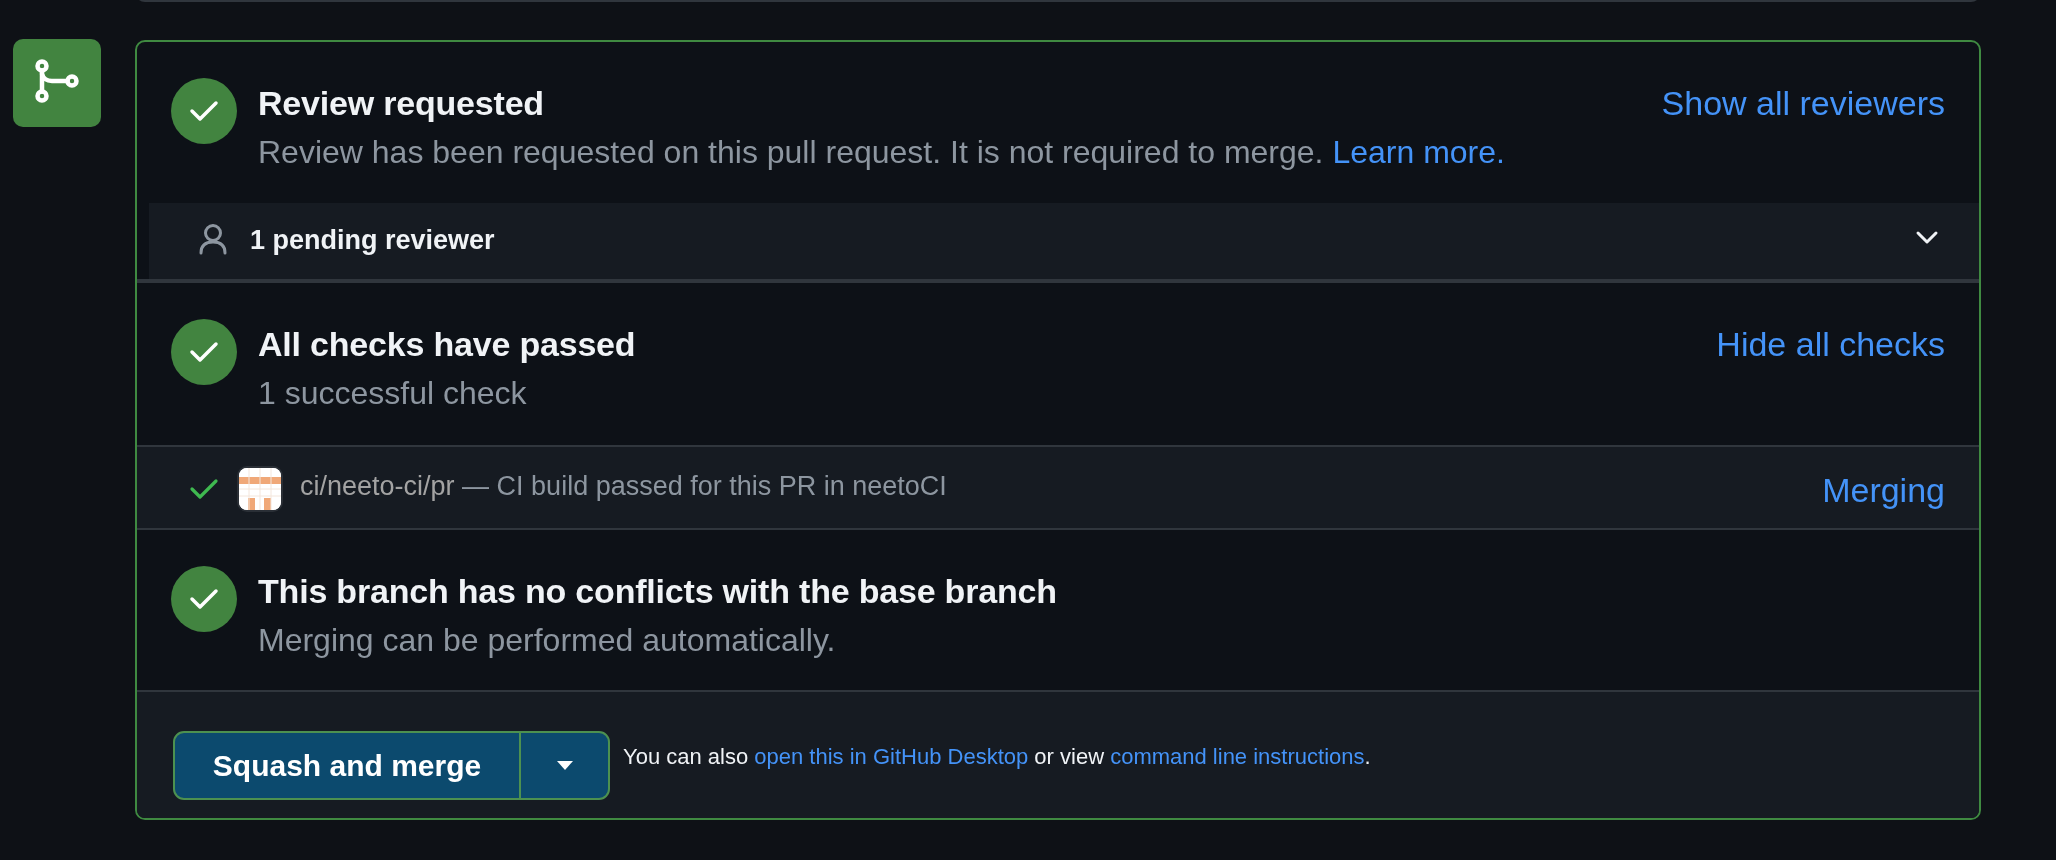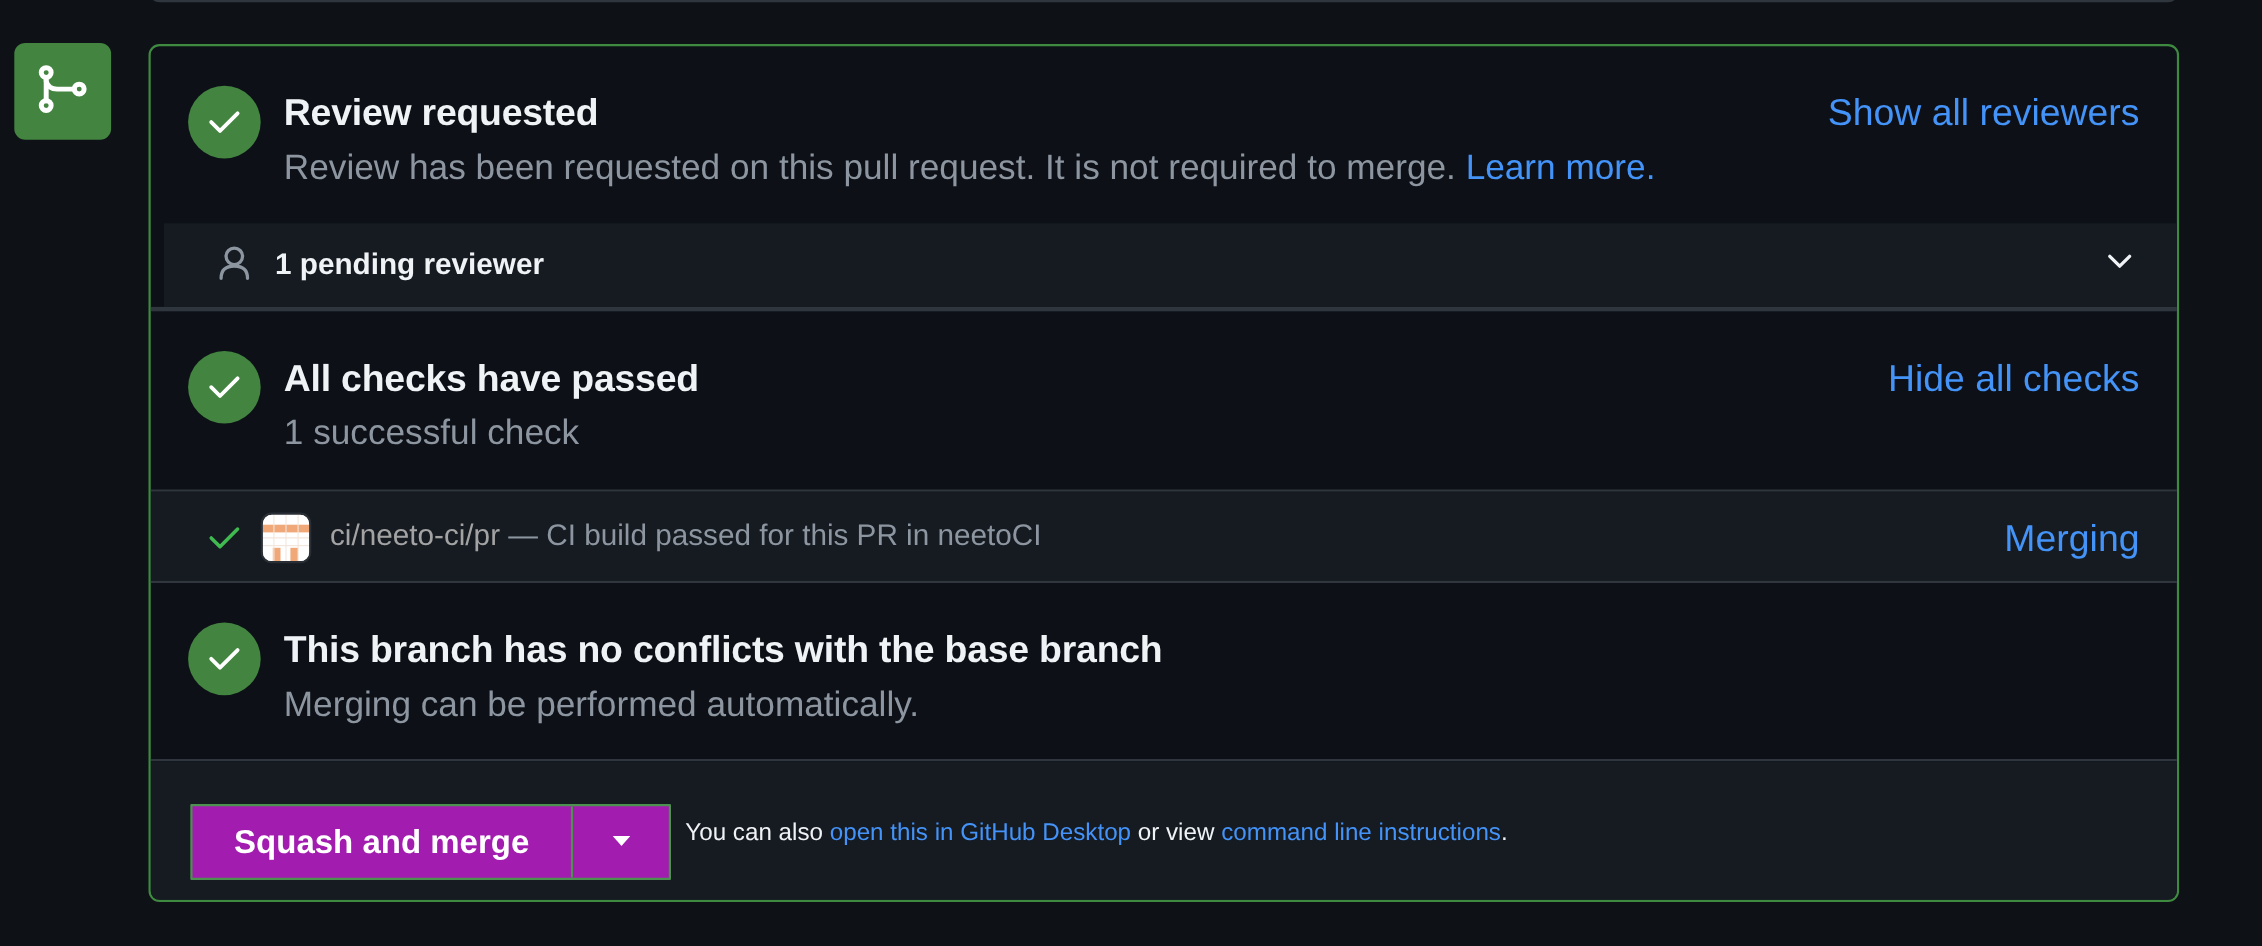--- a/index.html
+++ b/index.html
@@ -44,22 +44,22 @@
   .right-link {
     position: absolute; right: 34px; font-size: 34px; color: #4493f8; white-space: nowrap; cursor: pointer;
   }
   .sub-row {
     position: absolute; left: 0; right: 0; background: #161b22;
   }
   .divider { position: absolute; left: 0; right: 0; height: 2px; background: #30363d; }
   .divider.thick { height: 4px; background: #30363d; }
   .merge-btn {
     position: absolute; left: 36px; top: 39px; height: 69px;
-    display: flex; border-radius: 1px; overflow: hidden;
-    border: 2px solid #4d9150; background: #a21caf;
+    display: flex; border-radius: 11px; overflow: hidden;
+    border: 2px solid #4d9150; background: #0c4a6e;
   }
   .merge-main {
     width: 344px; display: flex; align-items: center; justify-content: center;
     font-size: 30px; font-weight: bold; color: #ffffff; cursor: pointer;
   }
   .merge-split { width: 2px; background: #4d9150; }
   .merge-caret {
     width: 87px; display: flex; align-items: center; justify-content: center; cursor: pointer;
   }
   .footer-text {

